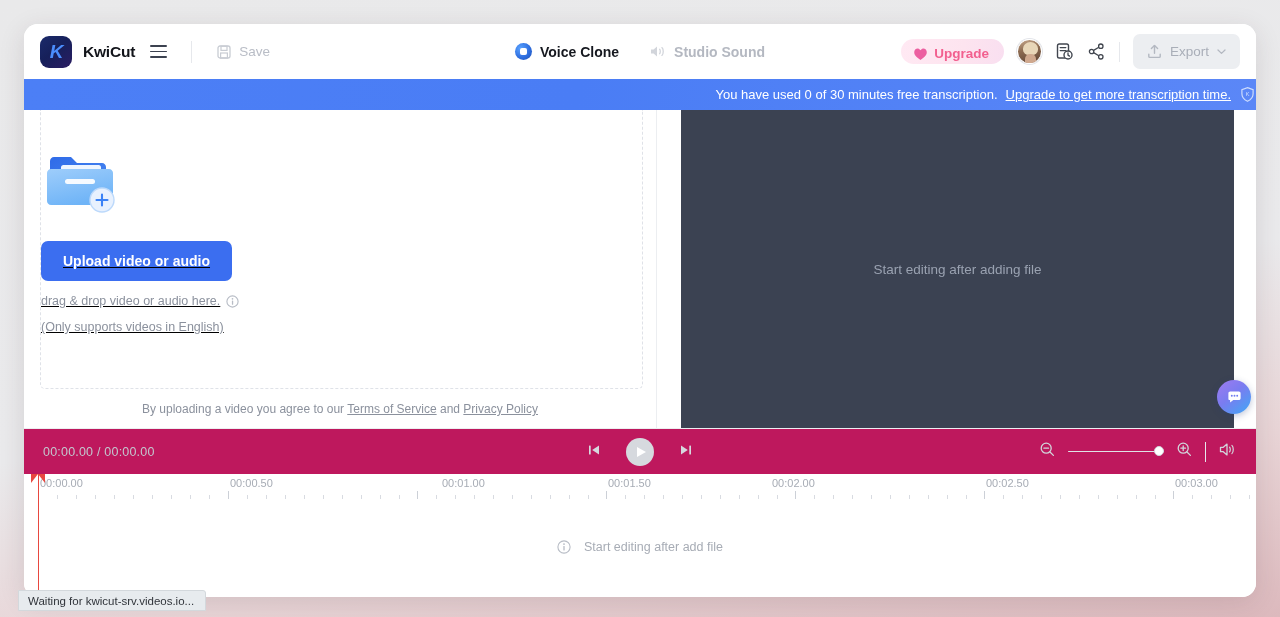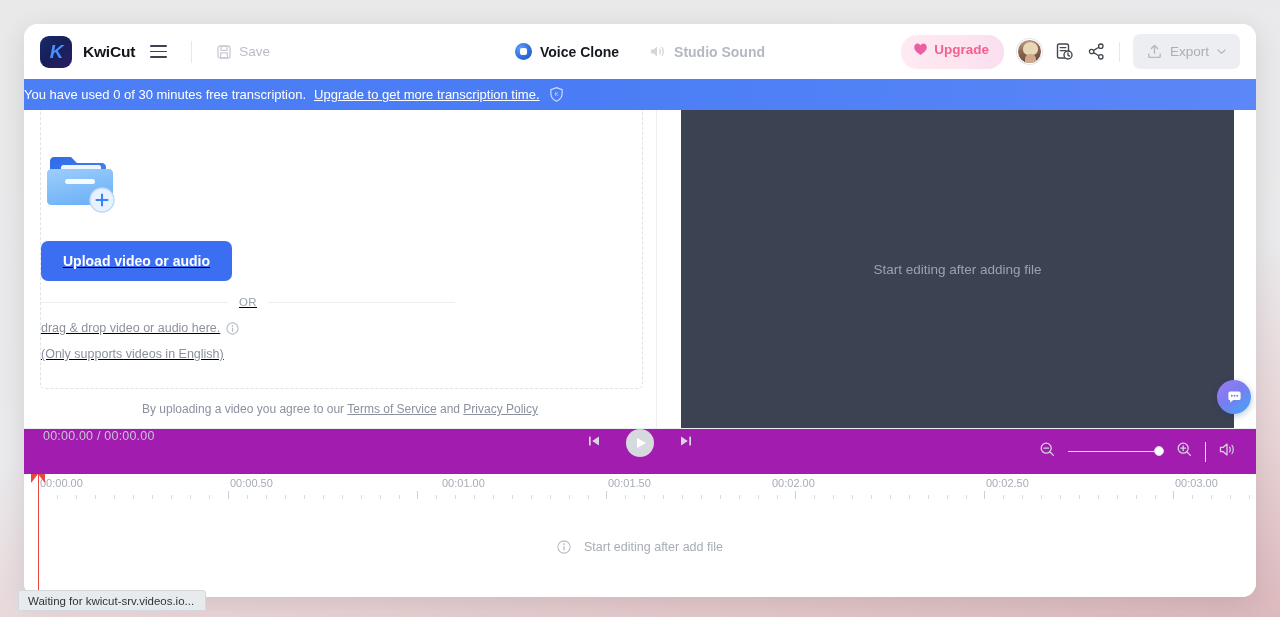--- a/index.html
+++ b/index.html
@@ -67,21 +67,21 @@
     content: ""; position: absolute; left: 5px; top: 5px;
     width: 7px; height: 7px; background: #fff; border-radius: 2px;
   }
 
   .hdr-right {
     margin-left: auto; display: flex; align-items: center; gap: 13px; padding-right: 16px;
   }
   .upgrade-btn {
     display: flex; align-items: center; gap: 6px;
     background: linear-gradient(95deg, #ffe9f3 0%, #fde4ef 60%, #f9dff0 100%);
-    border-radius: 16px; padding: 7px 15px 12px 12px;
+    border-radius: 16px; padding: 7px 15px 3px 12px;
     cursor: pointer;
   }
   .upgrade-label { font-size: 13.5px; font-weight: bold; color: #f2608f; }
   .avatar {
     width: 25px; height: 25px; border-radius: 50%;
     background: linear-gradient(165deg, #c8a98d 0%, #8e6c52 40%, #5e4334 100%);
     border: 1.5px solid #fff;
     box-shadow: 0 0 0 1px #e3e5ea;
     overflow: hidden; position: relative;
   }
@@ -99,21 +99,21 @@
     display: flex; align-items: center; gap: 7px;
     background: #eceef1; border-radius: 7px;
     padding: 9px 13px; cursor: pointer;
   }
   .export-label { font-size: 13.5px; color: #a9aeb8; }
 
   
   .banner {
     height: 31px;
     background: linear-gradient(100deg, #4c7ff6 0%, #4a7df5 45%, #5b87f7 100%);
-    display: flex; align-items: center; justify-content: flex-start; gap: 8px;
+    display: flex; align-items: center; justify-content: flex-end; gap: 8px;
     color: #fff; font-size: 13px;
   }
   .banner-link { color: #fff; text-decoration: underline; cursor: pointer; }
   .banner-badge {
     width: 17px; height: 17px;
     display: flex; align-items: center; justify-content: center;
   }
 
   
   .body-row { display: flex; height: 318px; background: #fff; }
@@ -167,22 +167,22 @@
     width: 34px; height: 34px; border-radius: 50%;
     background: linear-gradient(140deg, #a07bf0 0%, #7a7cf0 45%, #3fa9f5 100%);
     display: flex; align-items: center; justify-content: center;
     cursor: pointer;
     box-shadow: 0 2px 7px rgba(40,60,120,.3);
   }
 
   
   .player-bar {
     height: 46px; border-top: 1px solid #eceef1;
-    display: flex; position: relative;
-    background: #a21caf;
+    display: flex; align-items: center; position: relative;
+    background: #be185d;
   }
   .timecode { font-size: 12.5px; color: #c3c7cf; padding-left: 19px; letter-spacing: .2px; }
   .transport {
     position: absolute; left: 0; right: 0;
     display: flex; justify-content: center; align-items: center; gap: 24px;
     pointer-events: none;
   }
   .transport > * { pointer-events: auto; cursor: pointer; }
   .play-circle {
     width: 28px; height: 28px; border-radius: 50%;
@@ -364,25 +364,20 @@
             <rect x="20" y="18" width="40" height="24" rx="2.5" fill="#eef5ff"></rect>
             <path d="M6 26c0-2.2 1.8-4 4-4h58c2.2 0 4 1.8 4 4v28c0 2.2-1.8 4-4 4H10c-2.2 0-4-1.8-4-4z" fill="url(#fbody)"></path>
             <rect x="24" y="32" width="30" height="5" rx="2.5" fill="#ffffff" opacity="0.92"></rect>
             <circle cx="61" cy="53" r="12" fill="#e8f1fe" stroke="#bcd9fb" stroke-width="1.4"></circle>
             <path d="M61 47.5v11M55.5 53h11" stroke="#3b82f6" stroke-width="2.1" stroke-linecap="round"></path>
           </svg>
         </div>
 
         <button class="upload-btn">Upload video or audio</button>
 
-        <div class="or-row">
-          <span class="or-line"></span>
-          <span class="or-text">OR</span>
-          <span class="or-line"></span>
-        </div>
 
         <div class="dz-hint">
           <span>drag &amp; drop video or audio here.</span>
           <svg width="13" height="13" viewBox="0 0 13 13">
             <circle cx="6.5" cy="6.5" r="5.6" fill="none" stroke="#b7bcc5" stroke-width="1.1"></circle>
             <circle cx="6.5" cy="3.8" r="0.85" fill="#b7bcc5"></circle>
             <rect x="5.9" y="5.5" width="1.3" height="4.3" rx="0.6" fill="#b7bcc5"></rect>
           </svg>
         </div>
 

